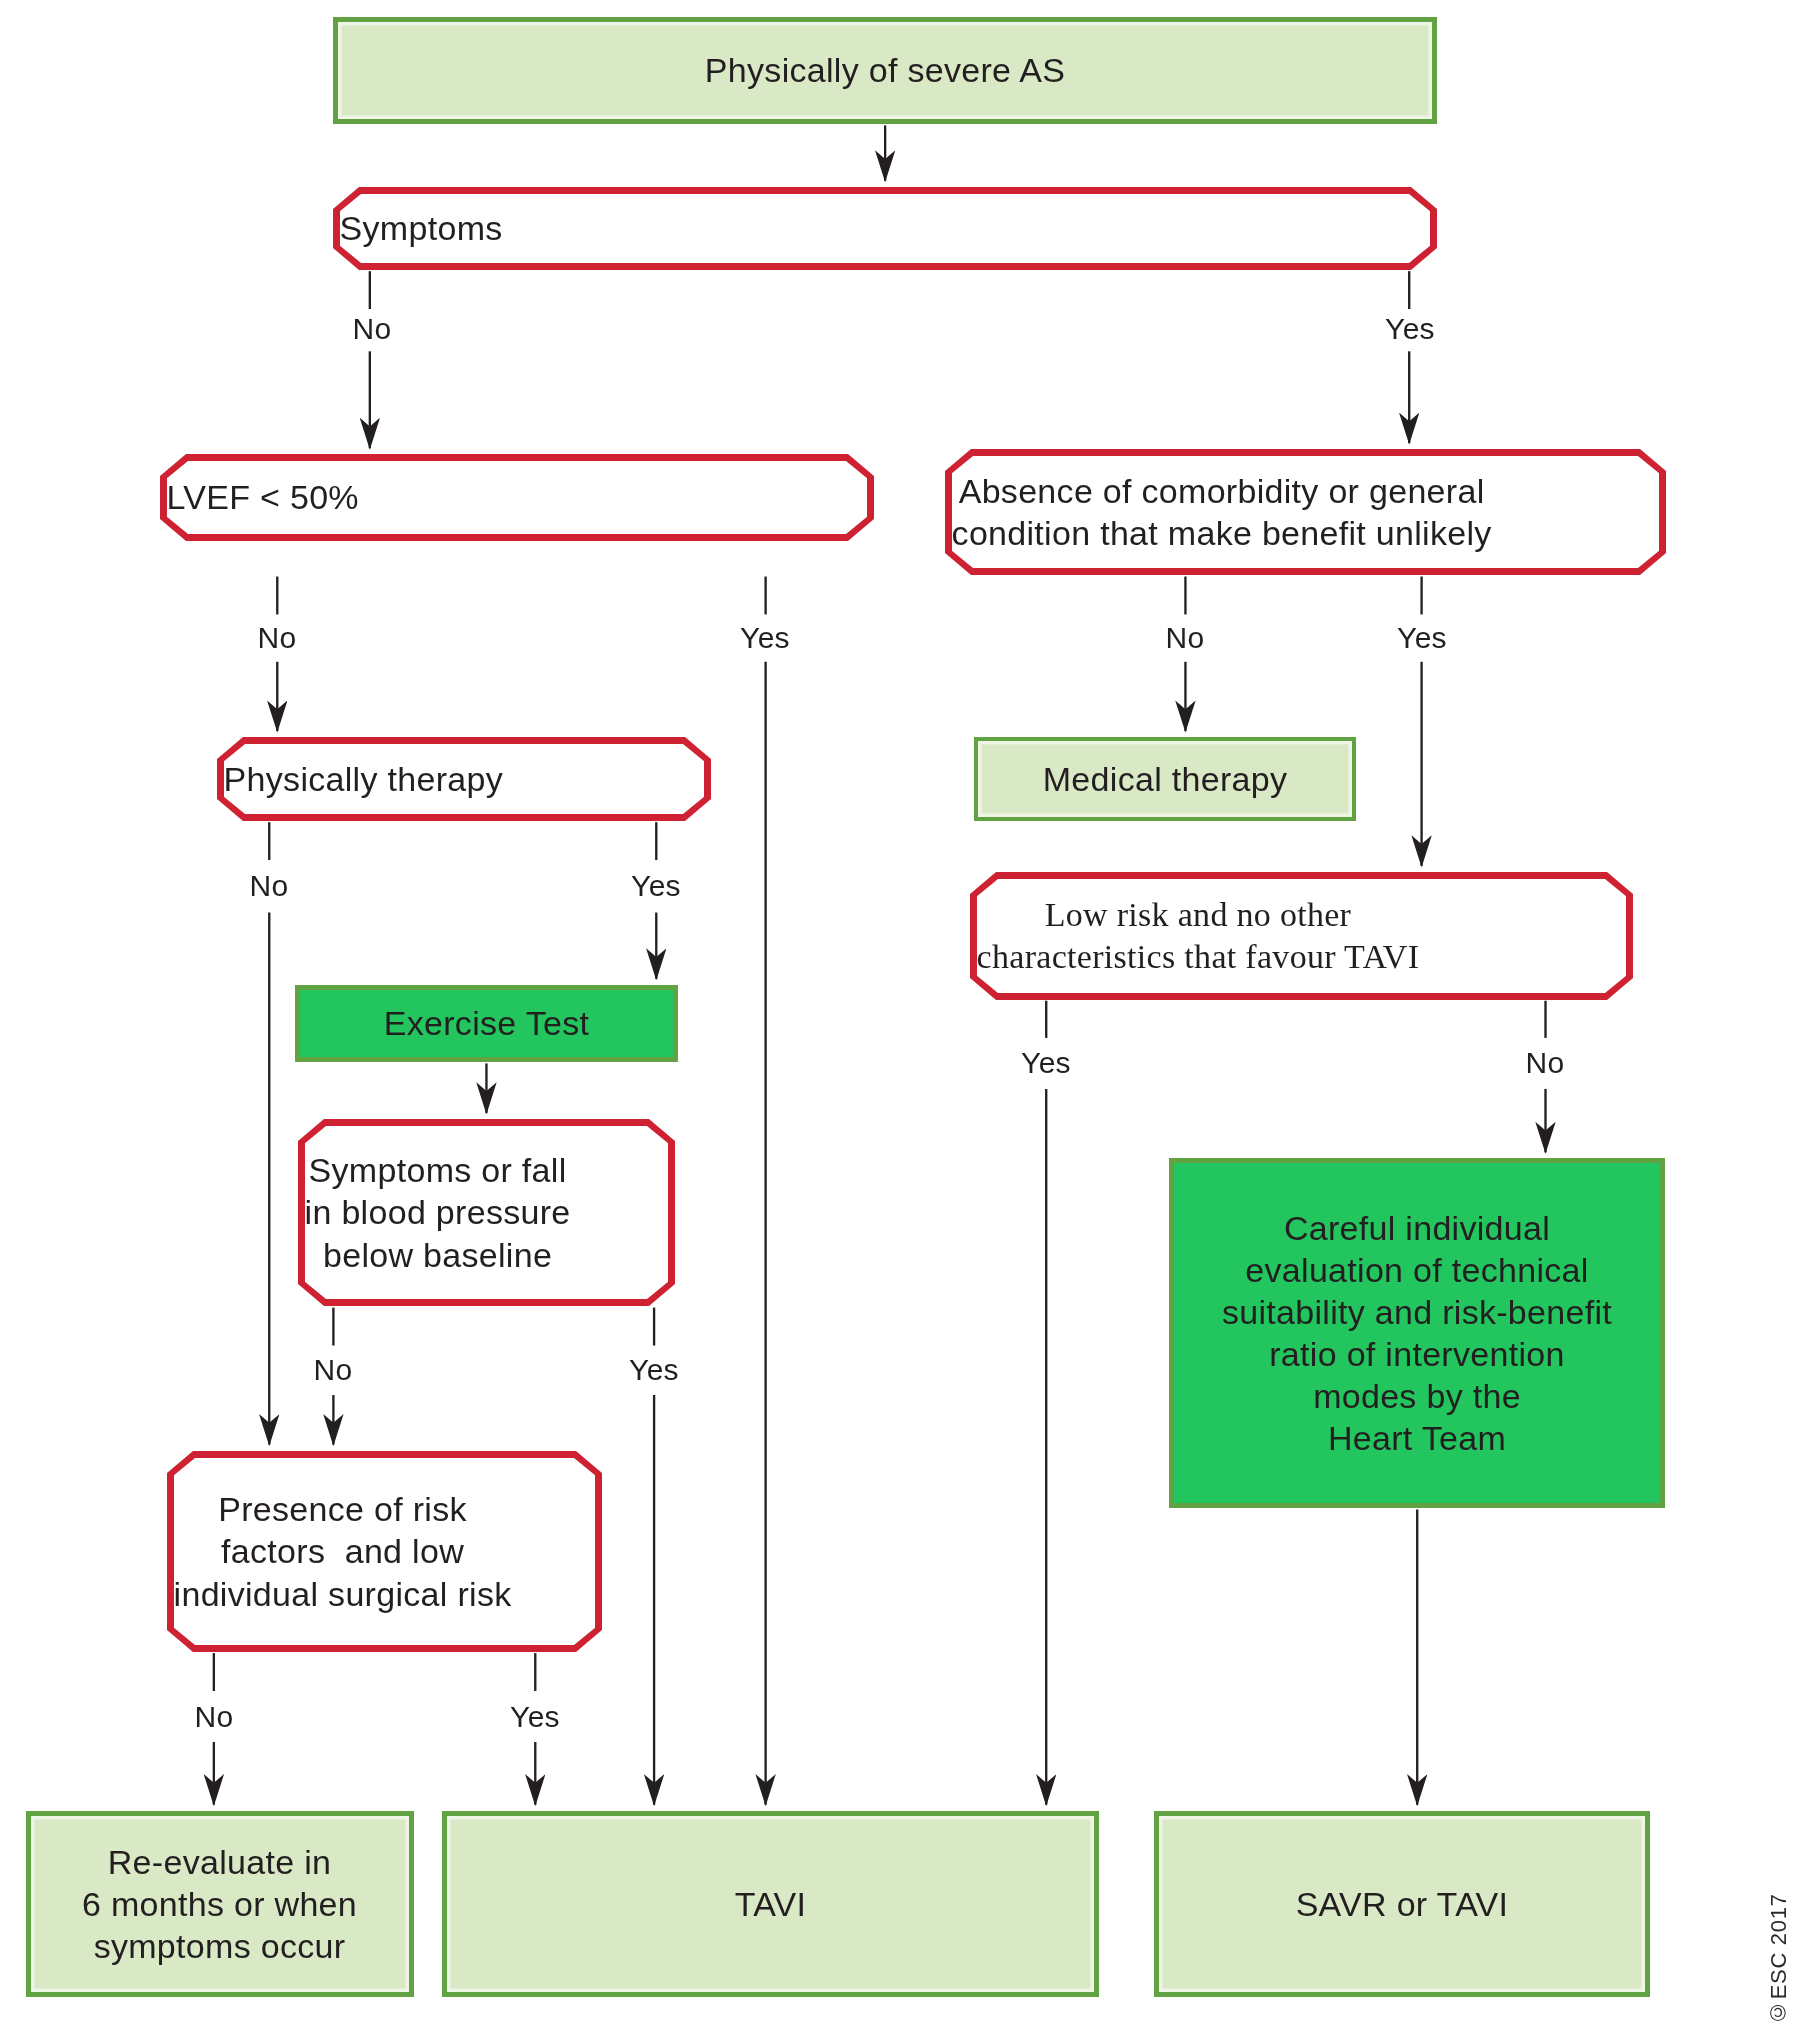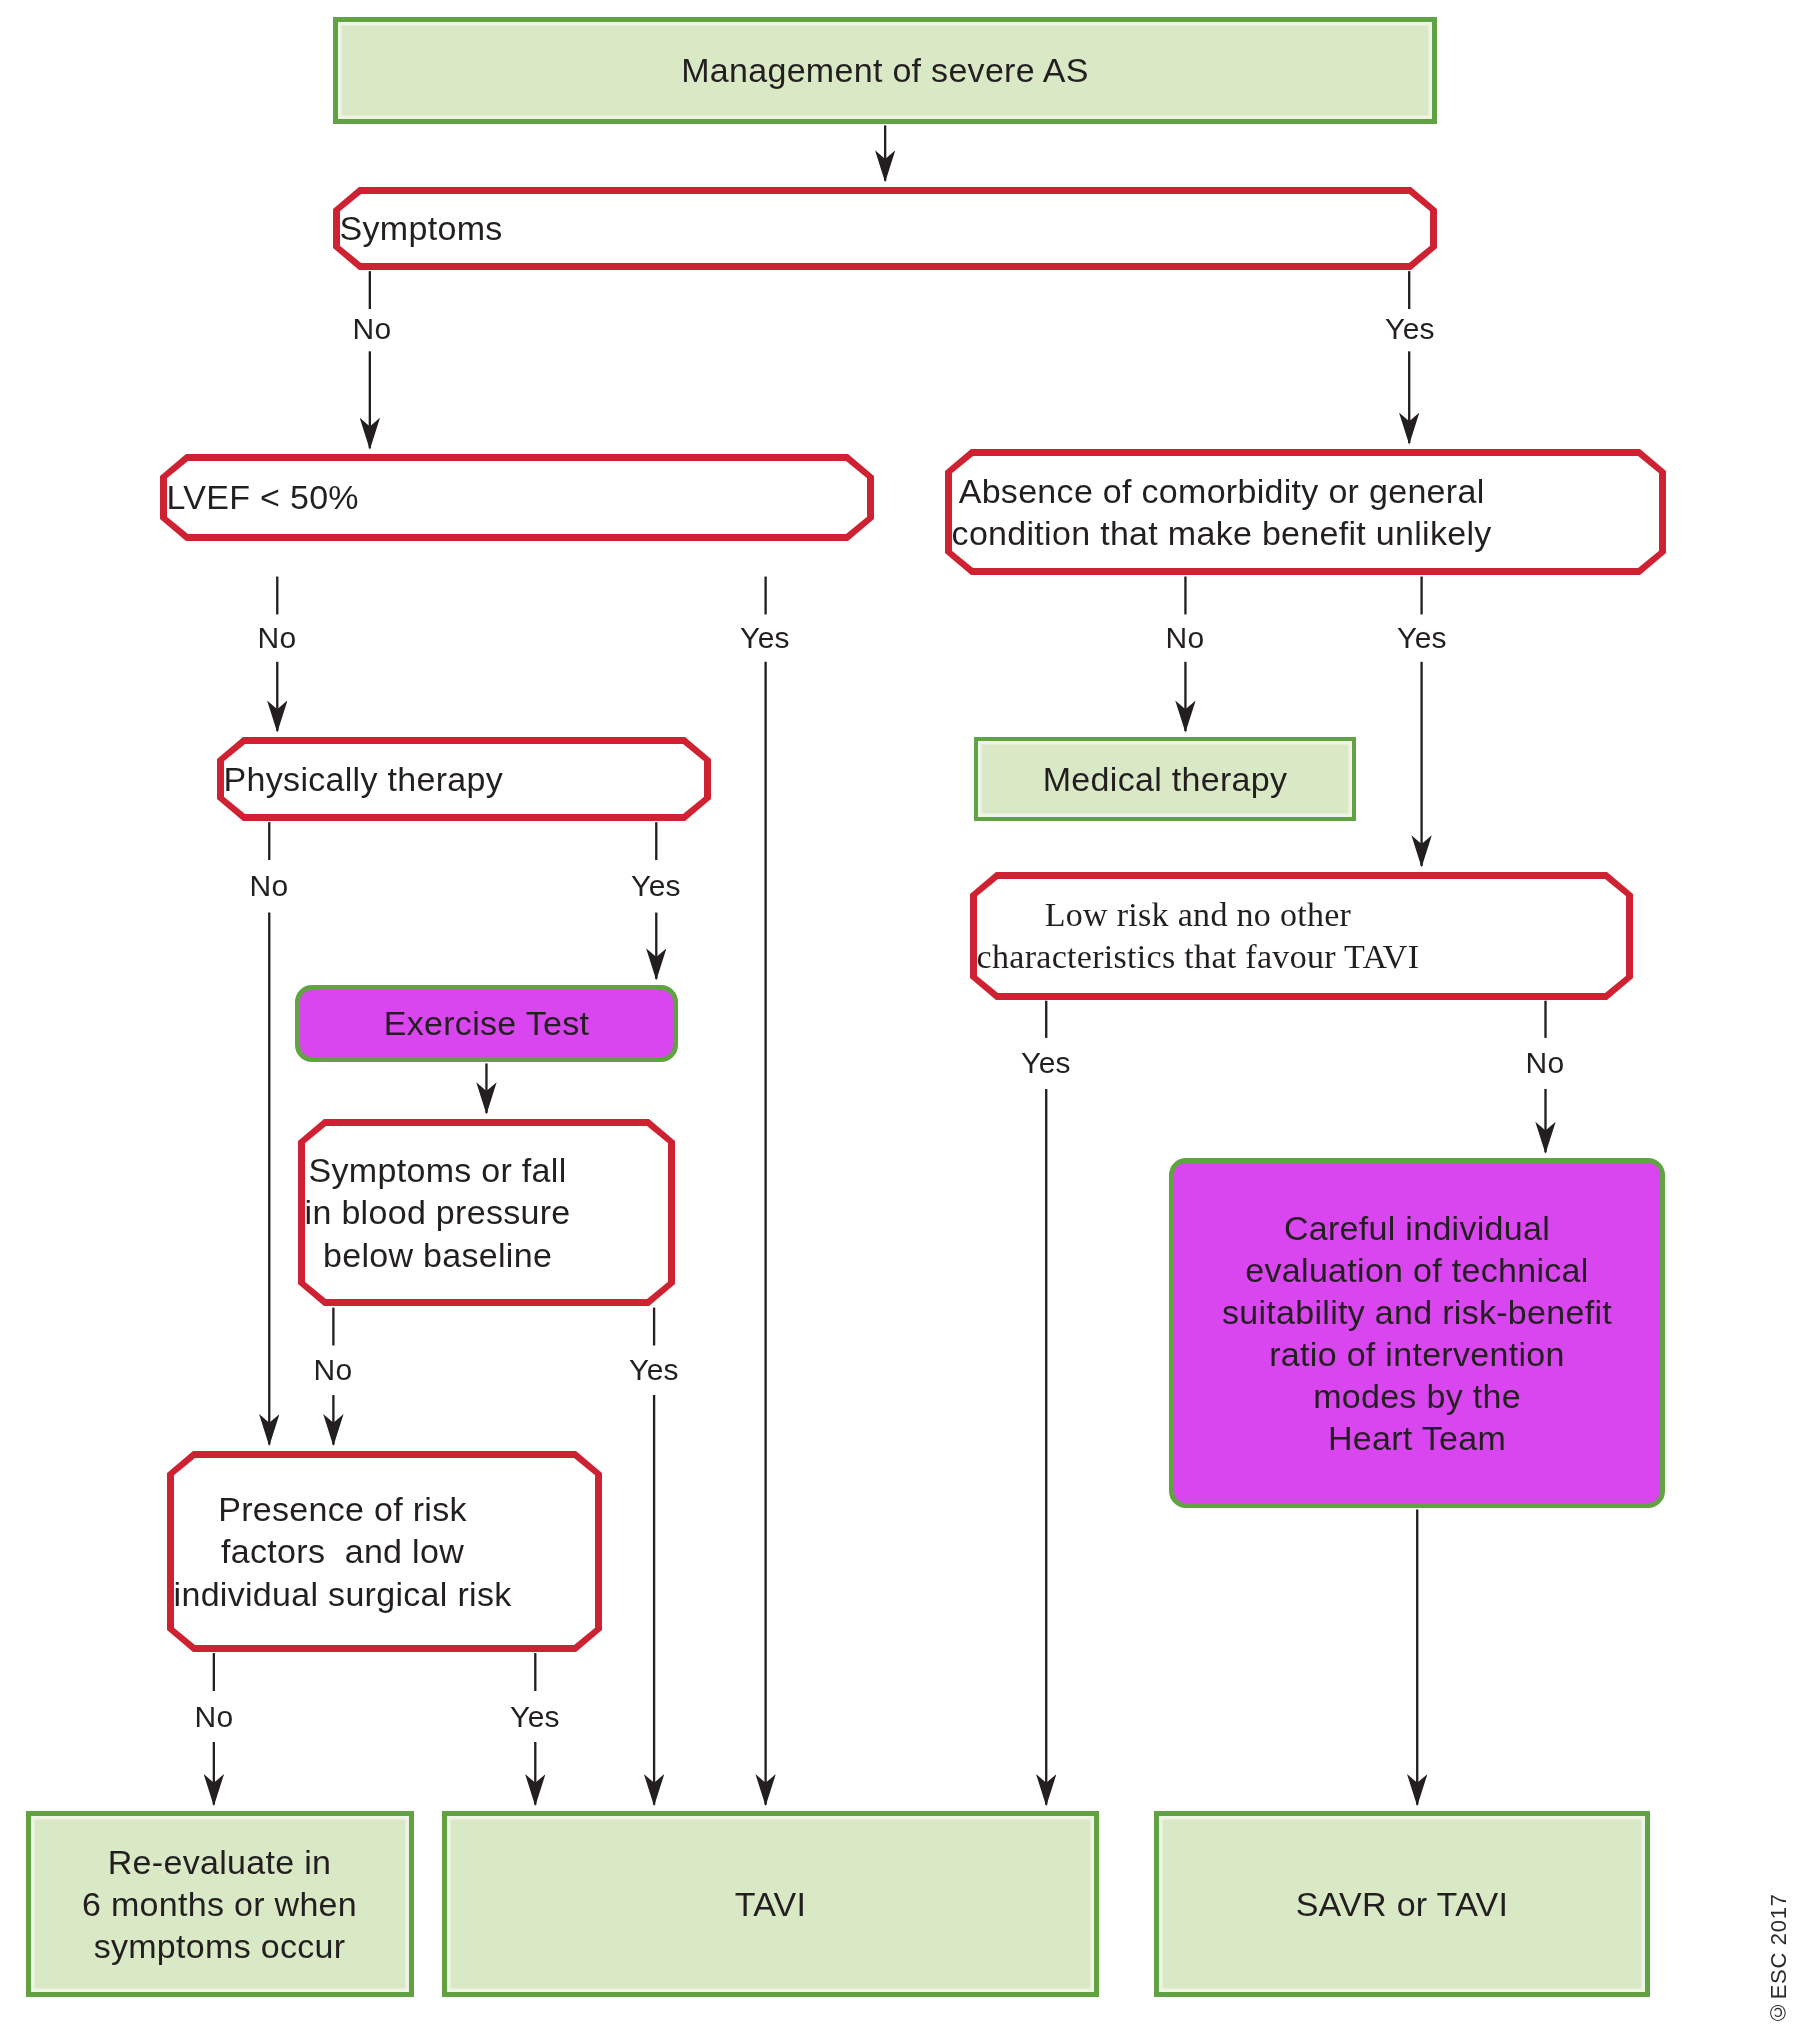--- a/index.html
+++ b/index.html
@@ -44,21 +44,21 @@
   }
   
   .green-rect{
     border:5.8px solid var(--green-border,#61a243);
     display:flex;align-items:center;justify-content:center;
   }
   .green-filled{
     background:var(--green-fill,#d9e8c5);
     box-shadow:inset 0 0 0 3.6px rgba(255,255,255,.55);
   }
-  .green-hollow{background:#d946ef;border-radius:17px;}
+  .green-hollow{background:#22c55e;}
   .thin-border{border-width:4.4px;}
   .branch-label{
     position:absolute;
     transform:translate(-50%,-50%);
     font-size:30px;
     letter-spacing:0.3px;
     color:var(--text,#231f20);
     white-space:nowrap;
   }
   .copyright{
@@ -113,21 +113,21 @@
     <line class="cline" x1="457" y1="1914" x2="457" y2="1982" marker-end="url(#ah)"></line>
     <line class="cline" x1="897" y1="1914" x2="897" y2="2476" marker-end="url(#ah)"></line>
     <line class="cline" x1="1435" y1="1494" x2="1435" y2="2476" marker-end="url(#ah)"></line>
     <line class="cline" x1="2120" y1="1494" x2="2120" y2="1581" marker-end="url(#ah)"></line>
     <line class="cline" x1="1944" y1="2071" x2="1944" y2="2476" marker-end="url(#ah)"></line>
     <line class="cline" x1="293" y1="2390" x2="293" y2="2476" marker-end="url(#ah)"></line>
     <line class="cline" x1="734" y1="2390" x2="734" y2="2476" marker-end="url(#ah)"></line>
   </svg>
 
   <div class="node green-rect green-filled" style="left:333px;top:17px;width:1104px;height:107px;">
-    <span class="node-label">Management of severe AS</span>
+    <span class="node-label">Physically of severe AS</span>
   </div>
 
   <div class="node red-oct" style="left:333px;top:187px;width:1104px;height:83px;">
     <div class="oct-inner">
       <span class="node-label">Symptoms</span>
     </div>
   </div>
 
   <div class="node red-oct" style="left:160px;top:454px;width:714px;height:87px;">
     <div class="oct-inner">

